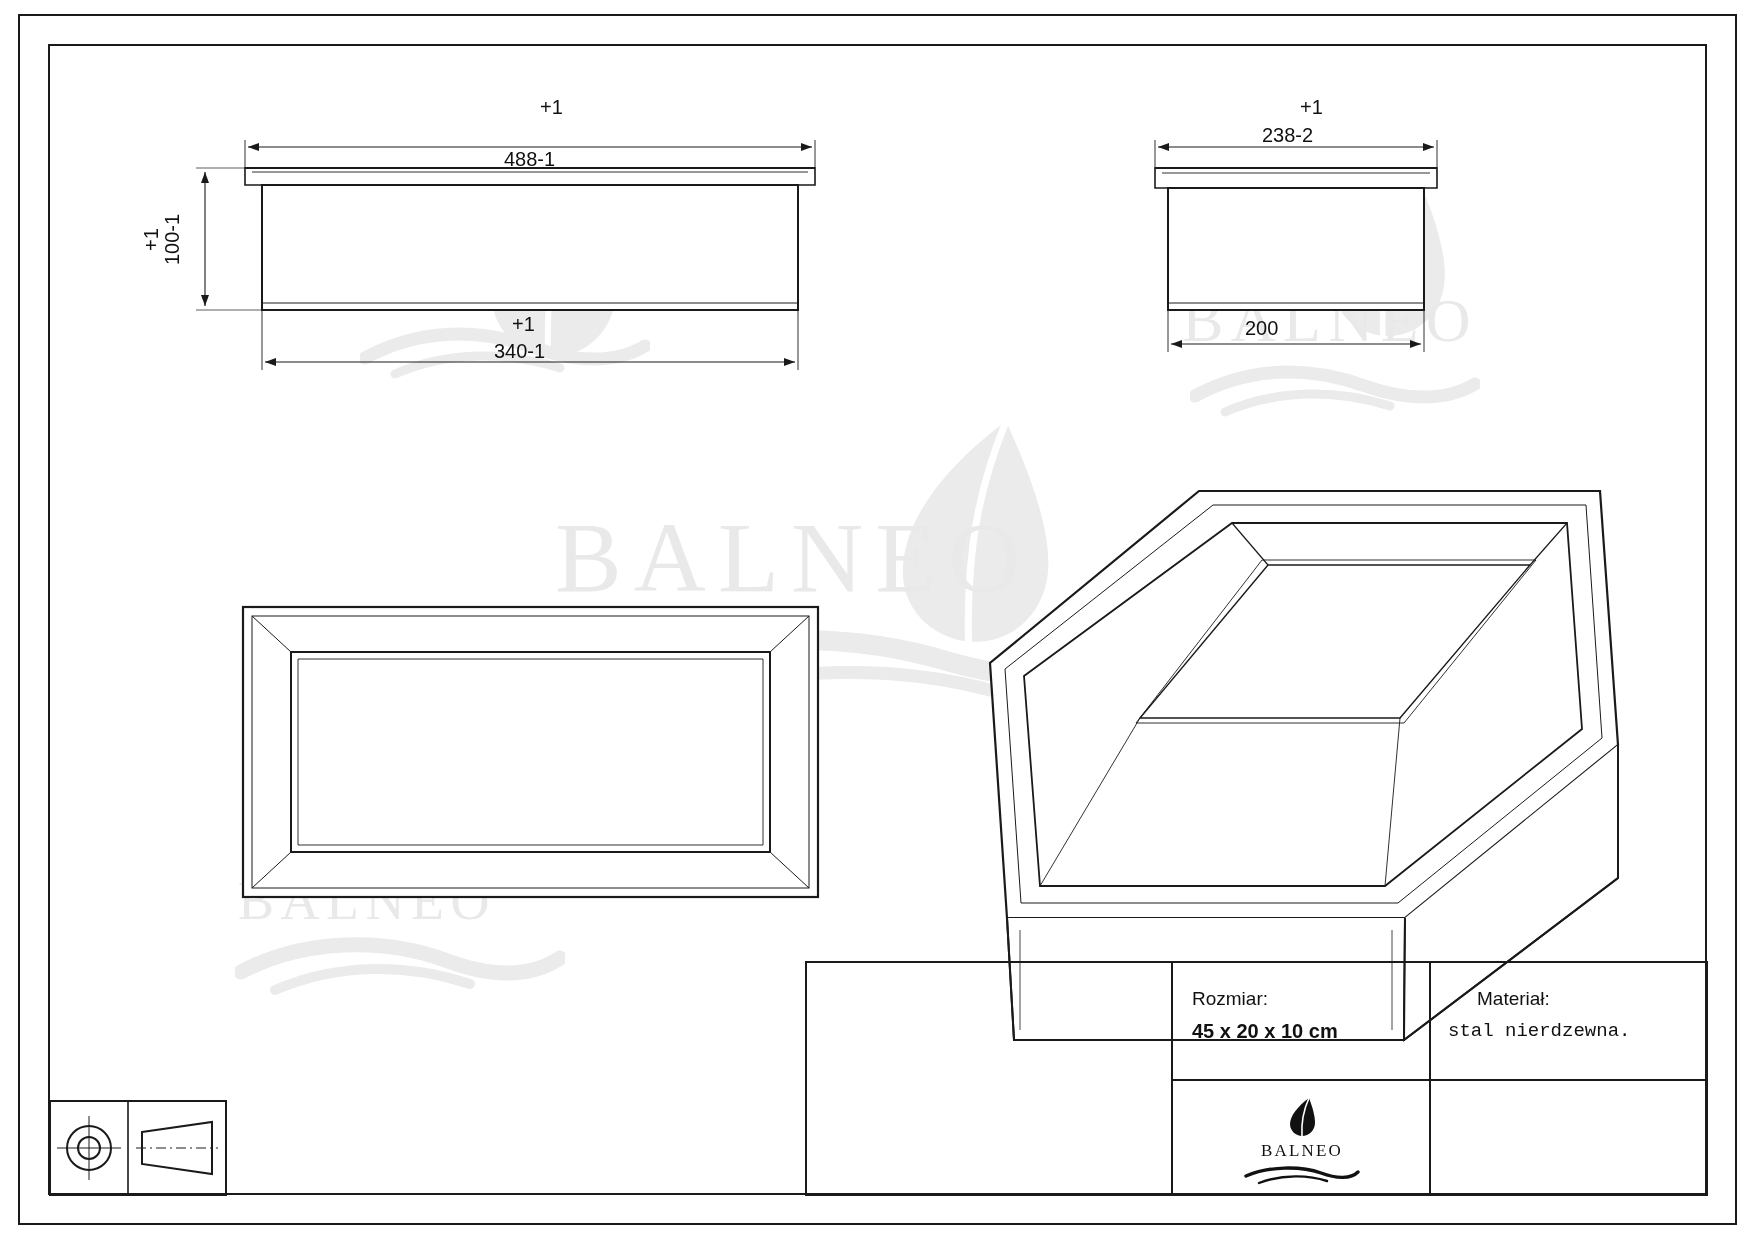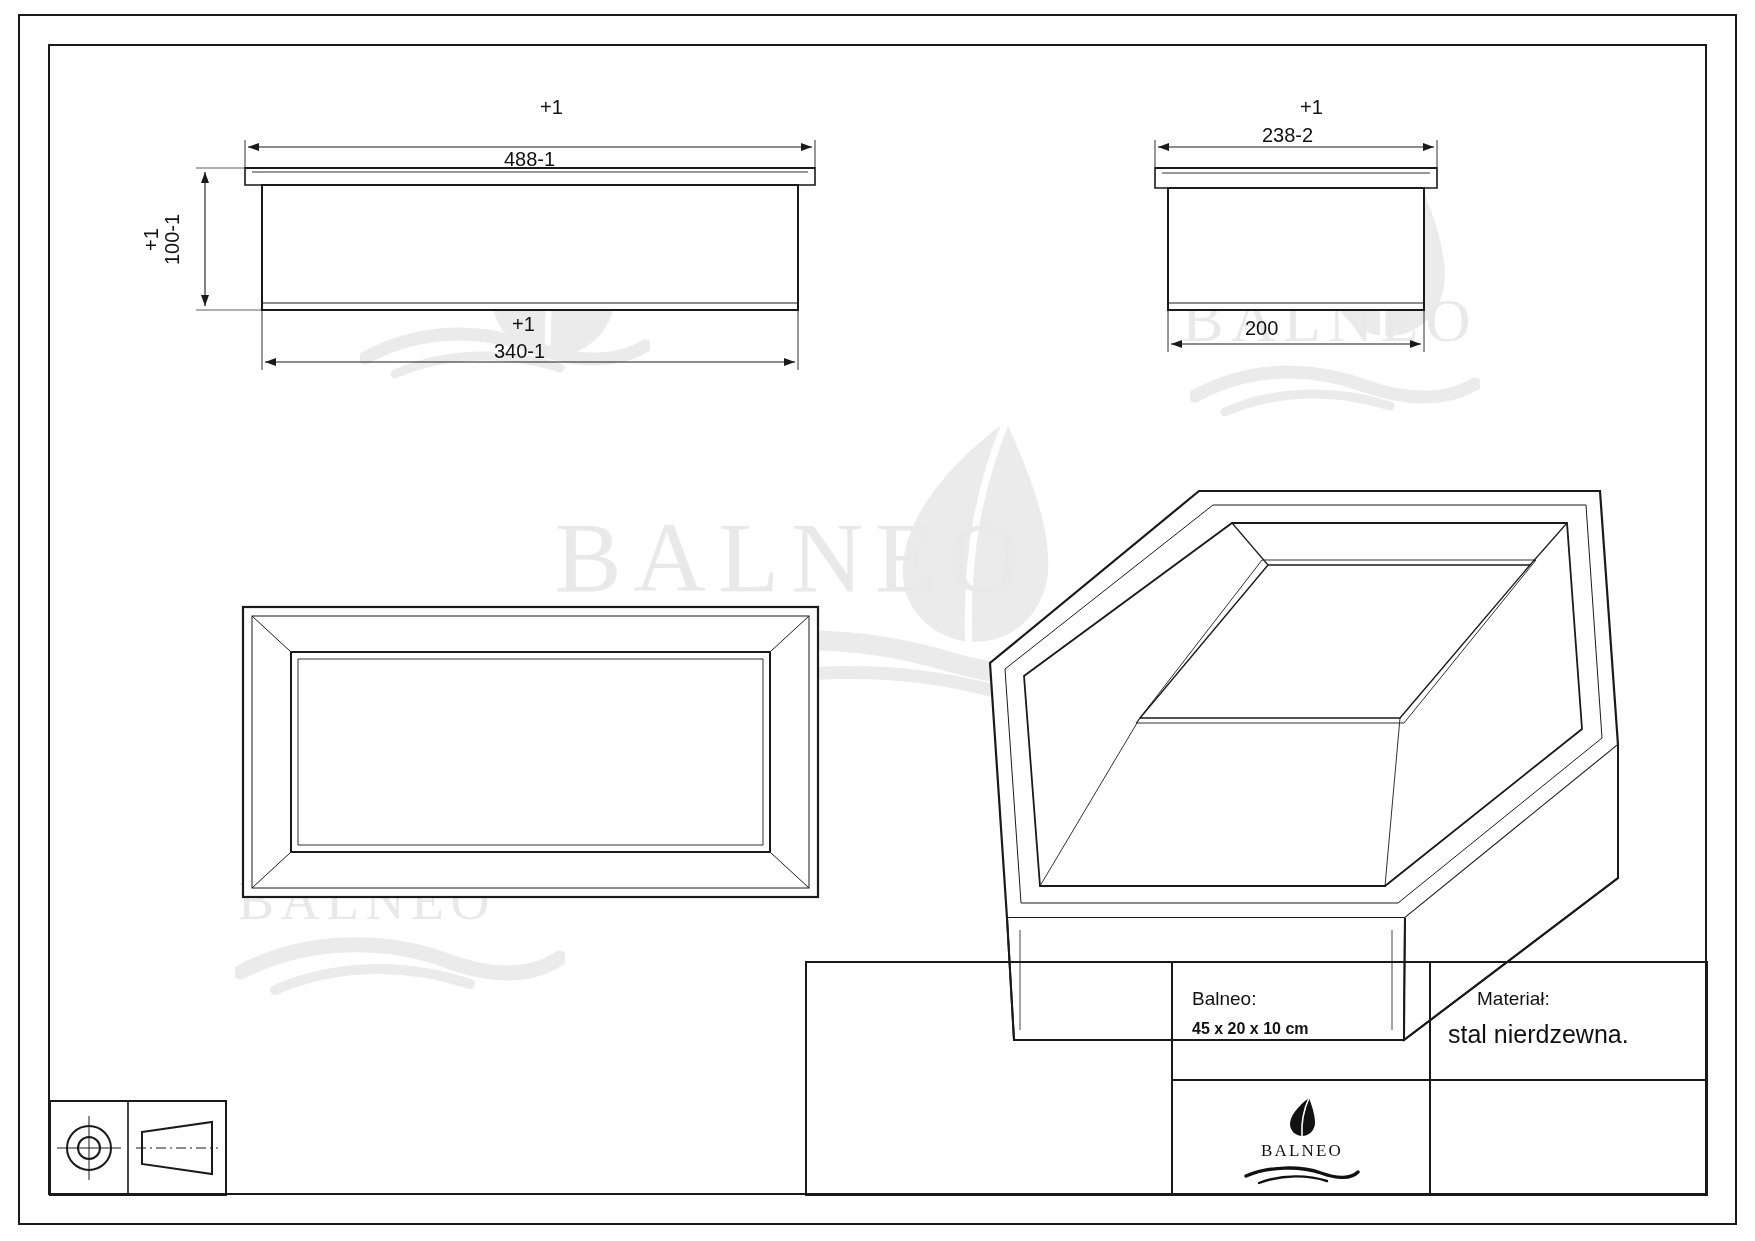--- a/index.html
+++ b/index.html
@@ -74,25 +74,26 @@
     font-size: 14.5px;
     line-height: 1.38;
     color: #111;
     width: 330px;
     text-align: center;
   }
   .tb-label {
     font-size: 19px;
   }
   .tb-value {
-    font-size: 16px;
+    font-size: 20px;
     font-weight: bold;
   }
   .tb-value-normal {
-    font-size: 25px;
+    font-size: 19px;
+    font-family: Liberation Mono, monospace;
   }
   .logo-box {
     position: absolute;
     text-align: center;
     color: #111;
   }
   .logo-word {
     font-family: "Liberation Serif", serif;
     font-size: 17px;
     letter-spacing: 0.13em;
@@ -299,21 +300,21 @@
 
   <div class="dim-text rot" style="left:140px; top:228px; transform:rotate(-90deg);">+1</div>
   <div class="dim-text rot" style="left:147px; top:228px; transform:rotate(-90deg);">100-1</div>
 
   <div class="dim-text" style="left:1300px; top:96px;">+1</div>
   <div class="dim-text" style="left:1262px; top:124px;">238-2</div>
 
   <div class="dim-text" style="left:1245px; top:317px;">200</div>
 
 
-  <div class="tb-text tb-label" style="left:1192px; top:988px;">Balneo:</div>
+  <div class="tb-text tb-label" style="left:1192px; top:988px;">Rozmiar:</div>
   <div class="tb-text tb-value" style="left:1192px; top:1020px;">45 x 20 x 10 cm</div>
 
   <div class="tb-text tb-label" style="left:1448px; top:988px;margin-left:29px;">Materiał:</div>
   <div class="tb-text tb-value-normal" style="left:1448px; top:1020px;">stal nierdzewna.</div>
 
   <div class="logo-box" style="left:1232px; top:1096px; width:140px;">
     <svg width="40" height="42" viewBox="0 0 40 42" aria-hidden="true" style="display:block;margin:0 auto;">
       <path d="M27 2 C 16 10, 8 20, 8 28 C 8 35, 14 40, 20 40 C 27 40, 33 34, 33 27 C 33 19, 30 10, 27 2 Z" fill="#111"></path>
       <path d="M27 2 C 22 13, 19 24, 20 40" fill="none" stroke="#ffffff" stroke-width="1.6"></path>
     </svg>

